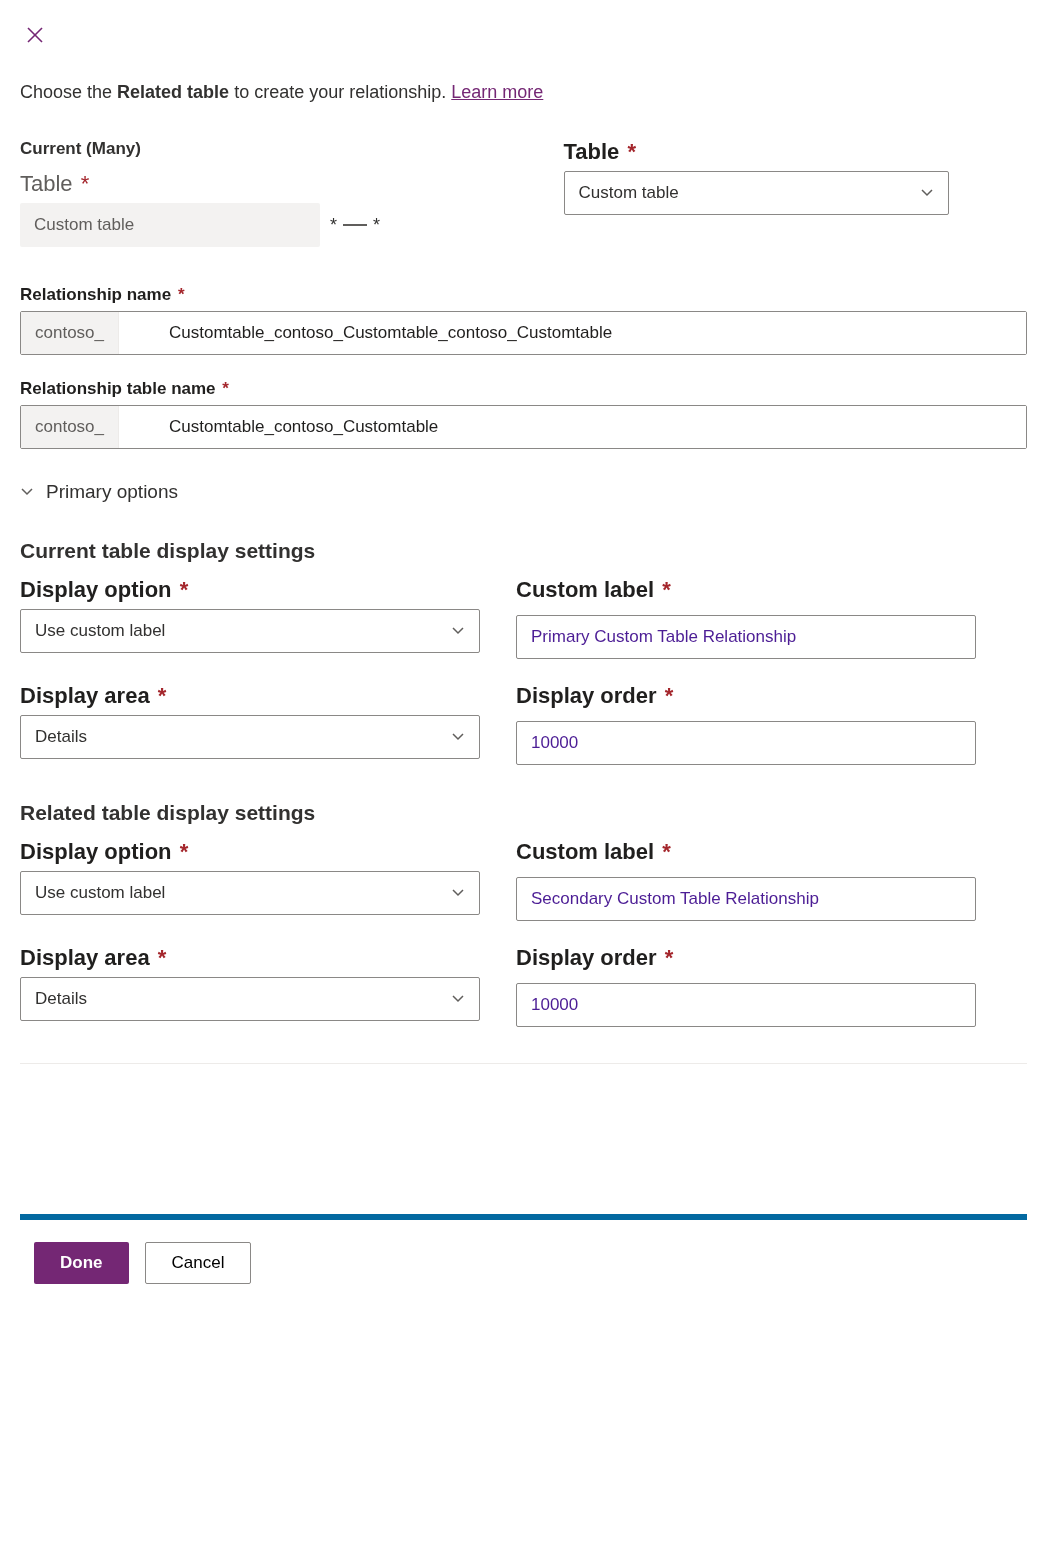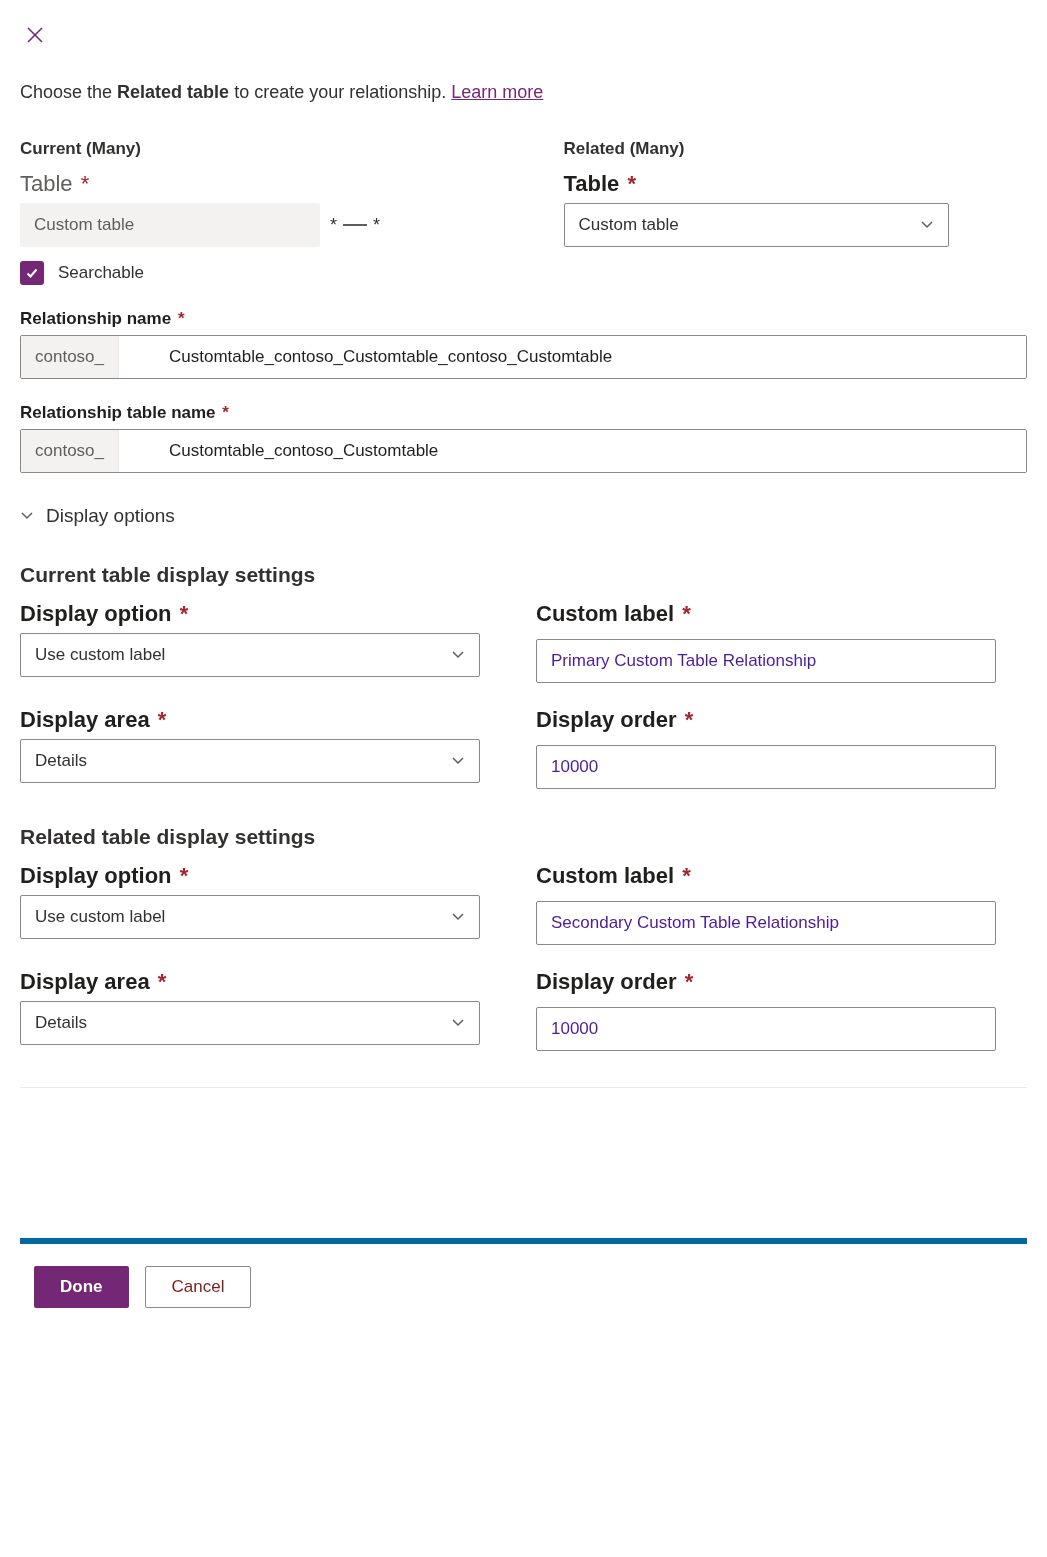--- a/index.html
+++ b/index.html
@@ -157,21 +157,21 @@
     }
     .adv-toggle .chev { font-size: 14px; color:#605e5c; }
     .sub-heading {
       font-size: 21px;
       font-weight: 700;
       margin-top: 36px;
       margin-bottom: 14px;
     }
     .grid2 {
       display: flex;
-      gap: 56px;
+      gap: 36px;
     }
     .grid2 > div { flex: 0 0 460px; }
     .grid2 .select-box, .grid2 .text-input { width: 100%; margin-top:6px; }
     .text-input {
       border: 1px solid #8a8886;
       padding: 11px 14px;
       font-size: 17px;
       color: #4c1d95;
       border-radius: 2px;
       width: 100%;
@@ -190,21 +190,21 @@
       margin-top: 150px;
     }
     .btn {
       padding: 10px 26px;
       font-size: 17px;
       border: none;
       cursor: pointer;
       border-radius: 2px;
     }
     .btn-primary { background: #742774; color: #fff; font-weight:600; }
-    .btn-secondary { background: #fff; color: #7f1d1d; border: 1px solid #8a8886; }
+    .btn-secondary { background: #fff; color: #000000; border: 1px solid #8a8886; }
     svg { display: block; }
   </style>
 </head>
 <body>
 
 <div class="header">
   <button class="close-btn">
     <span>
       <svg width="18" height="18" viewBox="0 0 18 18">
           <line x1="2" y1="2" x2="16" y2="16" stroke="#742774" stroke-width="1.6"></line>
@@ -225,33 +225,22 @@
       <span>Table</span> <span class="req">*</span>
     </label>
     <div class="table-row">
       <div class="readonly-box">Custom table</div>
       <div class="star-dash">
         <span>*</span>
           <span class="dash"></span>
           <span>*</span>
       </div>
     </div>
-    <div class="checkbox-row">
-      <div class="checkbox">
-        <span>
-          <svg width="14" height="14" viewBox="0 0 14 14">
-              <polyline points="2.5,7.5 5.5,10.5 11.5,3.5" fill="none" stroke="#fff" stroke-width="2"></polyline>
-            </svg>
-        </span>
-      </div>
-      <span class="checkbox-label">Searchable</span>
-    </div>
   </div>
   <div class="col col2">
-    <div class="section-head">Related (Many)</div>
     <label class="field-label bold">
       <span>Table</span> <span class="req">*</span>
     </label>
     <div class="select-box">
       <span>Custom table</span>
       <span class="chev">
         <svg width="14" height="10" viewBox="0 0 14 10">
             <polyline points="2,2 7,7 12,2" fill="none" stroke="#605e5c" stroke-width="1.5"></polyline>
           </svg>
       </span>
@@ -278,21 +267,21 @@
     <input type="text" value="Customtable_contoso_Customtable" style="">
   </div>
 </div>
 
 <div class="adv-toggle">
   <span class="chev">
     <svg width="14" height="10" viewBox="0 0 14 10">
         <polyline points="2,2 7,7 12,2" fill="none" stroke="#605e5c" stroke-width="1.5"></polyline>
       </svg>
   </span>
-  <span>Display options</span>
+  <span>Primary options</span>
 </div>
 
 <div class="sub-heading">Current table display settings</div>
 
 <div class="grid2">
   <div>
     <label class="field-label bold">
       <span>Display option</span> <span class="req">*</span>
     </label>
     <div class="select-box">

